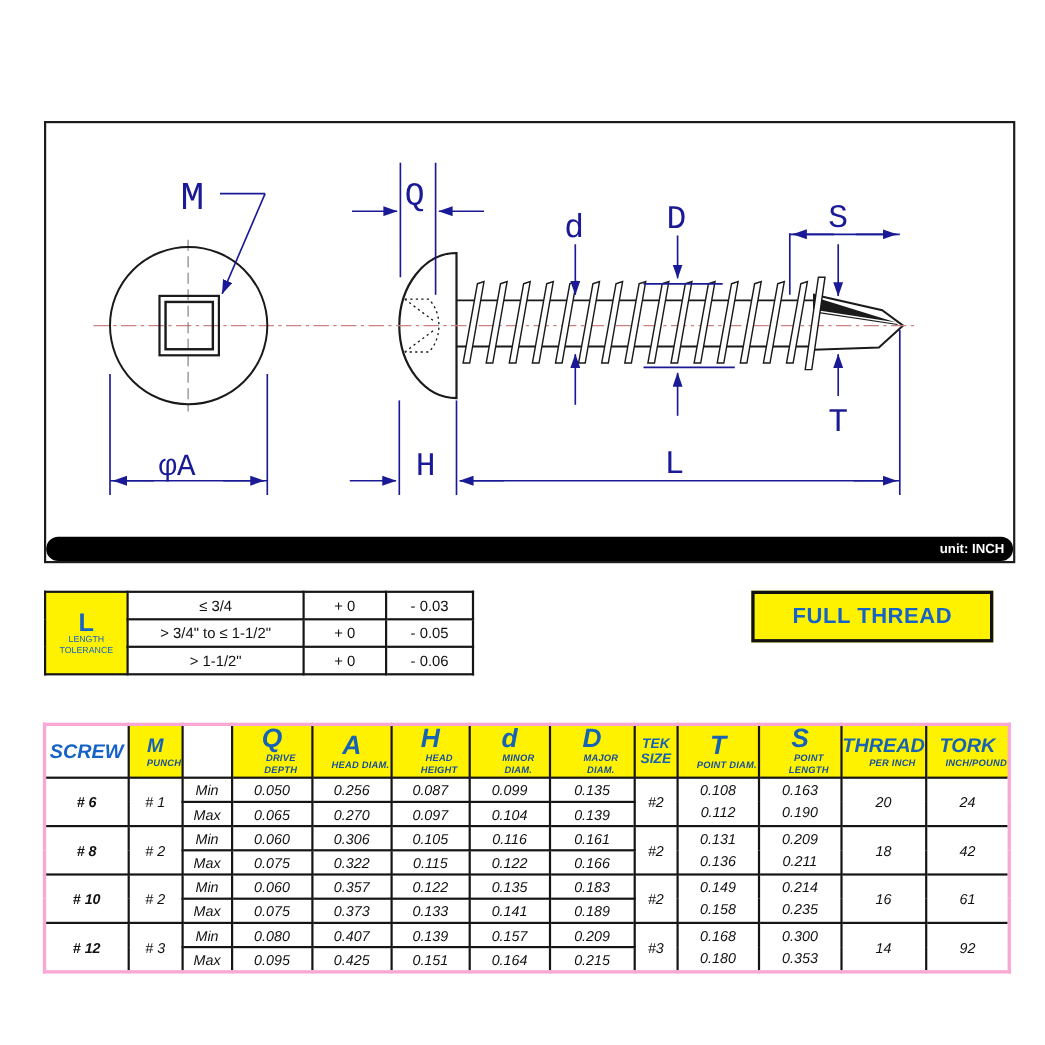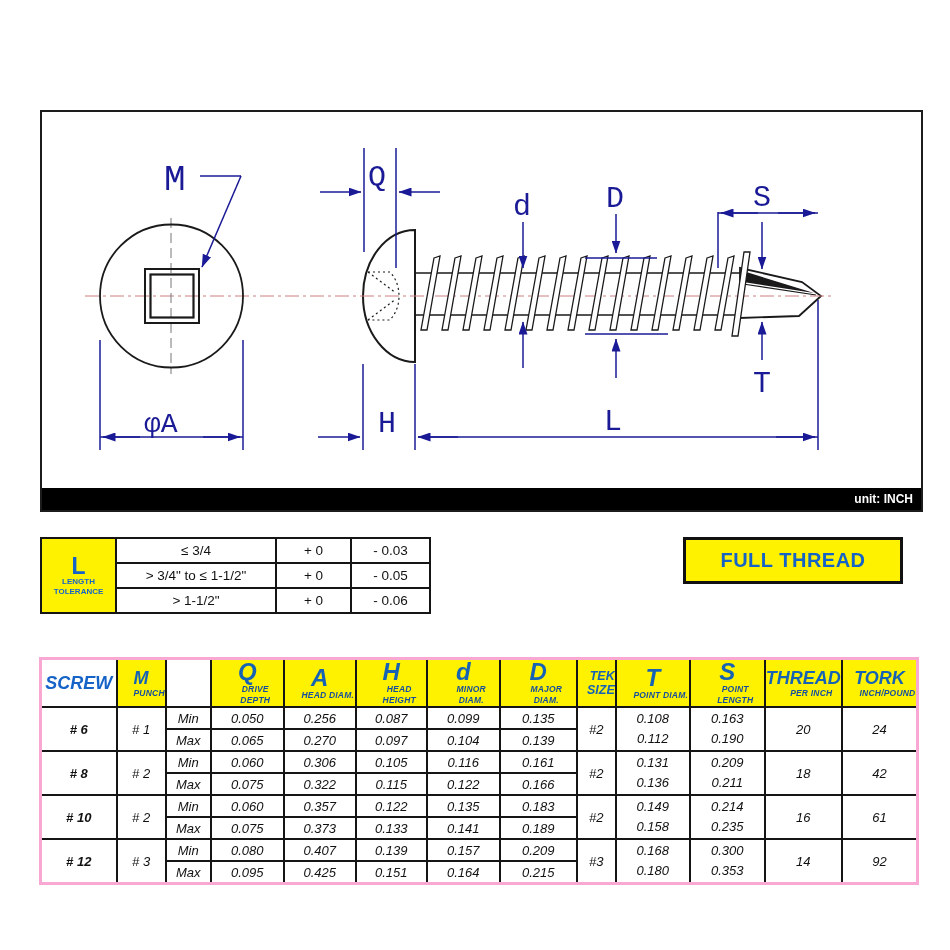--- a/index.html
+++ b/index.html
@@ -5,52 +5,52 @@
   html,body{margin:0;padding:0;background:#fff;}
   #page{position:relative;width:950px;height:950px;background:#ffffff;overflow:hidden;
         font-family:"Liberation Sans",sans-serif;}
 
   
   #drawbox{position:absolute;left:40px;top:110px;width:883px;height:402px;
            border:2px solid #1c1c1c;box-sizing:border-box;background:#fff;}
   #drawsvg{position:absolute;left:0;top:0;}
   #unitbar{position:absolute;left:0;bottom:0;width:100%;height:22px;background:#000;
            color:#fff;font-size:12px;font-weight:bold;line-height:22px;text-align:right;
-           box-sizing:border-box;padding-right:8px;}
+           box-sizing:border-box;padding-right:8px;border-radius:11px;}
 
   .dimtext{font-family:"Liberation Mono","DejaVu Sans Mono",monospace;fill:#1a1a96;}
 
   
   #toltable{position:absolute;left:40px;top:537px;border-collapse:collapse;}
   #toltable td{border:2px solid #151515;background:#fff;font-size:13.5px;color:#111;
                text-align:center;height:23px;padding:0;}
   #toltable td.tolhead{background:#fff200;width:73px;}
   .tol-letter{color:#1663c8;font-size:23px;font-weight:bold;line-height:22px;}
-  .tol-sub{color:#1663c8;font-size:8px;font-weight:bold;line-height:10px;}
+  .tol-sub{color:#1663c8;font-size:8px;font-weight:normal;line-height:10px;}
   .tol-range{width:158px;margin-top:11px;}
   .tol-plus{width:73px;}
   .tol-minus{width:77px;}
 
   
   #fullthread{position:absolute;left:683px;top:537px;width:220px;height:47px;
               background:#fff200;border:3px solid #111;box-sizing:border-box;
               display:flex;align-items:center;justify-content:center;
               color:#1663c8;font-size:20px;font-weight:bold;letter-spacing:.5px;}
 
   
   #maintable{position:absolute;left:39px;top:657px;border-collapse:collapse;table-layout:fixed;
              border:3px solid #f9a8d4;font-style:italic;}
   #maintable th,#maintable td{border:2px solid #151515;padding:0;text-align:center;vertical-align:middle;}
   #maintable th{background:#fff200;height:46px;}
   #maintable th.whitehead{background:#fff;}
   .h-letter{color:#1663b5;font-size:24px;font-weight:bold;line-height:24px;}
   .h-letter-sm{color:#1663b5;font-size:18px;font-weight:bold;line-height:20px;}
   .h-sub{color:#154e9e;font-size:8.5px;font-weight:bold;line-height:11px;letter-spacing:.2px;padding-left:16px;}
   .h-screw{color:#1663c8;font-size:18px;font-weight:bold;}
-  .h-tek{color:#1663b5;font-size:12.5px;font-weight:bold;line-height:14px;text-align:right;}
+  .h-tek{color:#1663b5;font-size:12.5px;font-weight:bold;line-height:14px;}
   #maintable td{font-size:13px;color:#111;height:20px;background:#fff;}
   td.screwcell{font-weight:bold;font-size:13.5px;}
   td.mmlabel{font-size:11px;color:#222;margin-top:38px;}
   td.maxrow{border-top:1px solid #444;}
   .stack2{line-height:20px;}
 </style>
 </head>
 <body>
 
 <div id="page">

